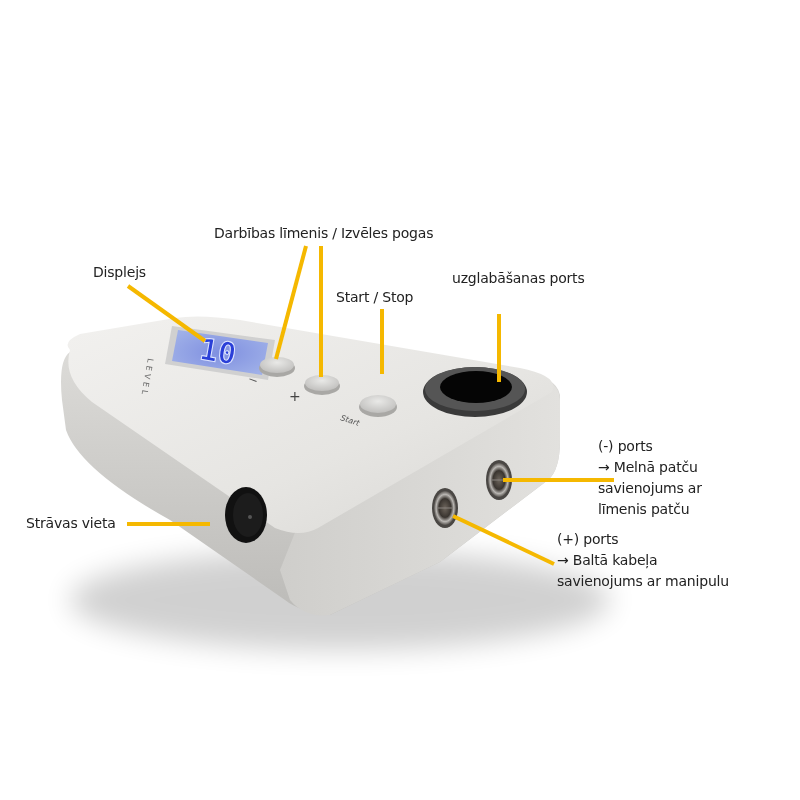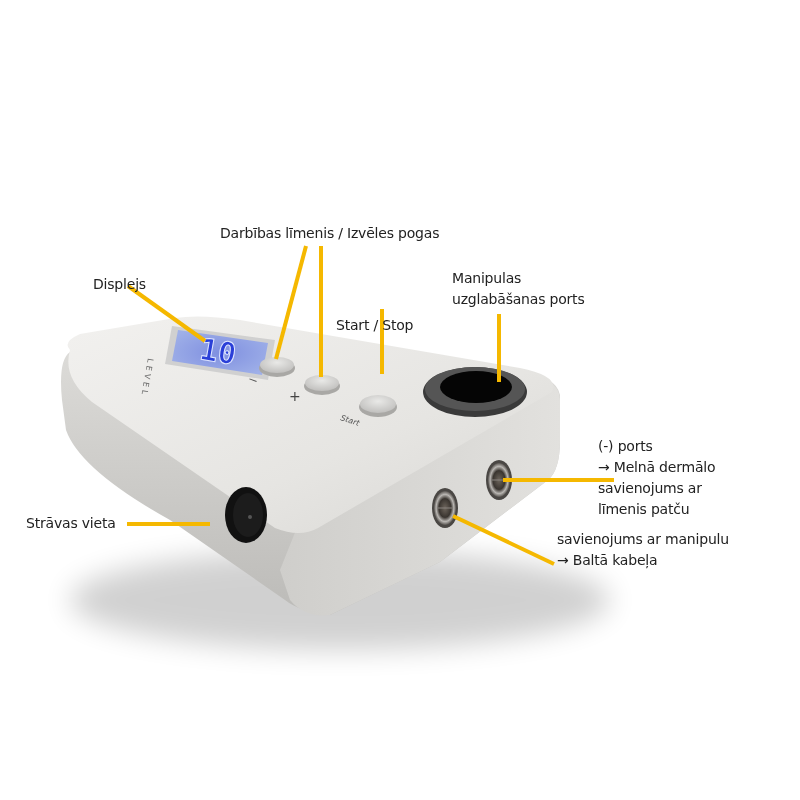--- a/index.html
+++ b/index.html
@@ -109,46 +109,46 @@
       <line x1="306" y1="246" x2="276" y2="359"></line>
       <line x1="321" y1="246" x2="321" y2="377"></line>
       <line x1="382" y1="309" x2="382" y2="374"></line>
       <line x1="499" y1="314" x2="499" y2="382"></line>
       <line x1="127" y1="524" x2="210" y2="524"></line>
       <line x1="503" y1="480" x2="614" y2="480"></line>
       <line x1="453" y1="516" x2="554" y2="564"></line>
     </g>
   </svg>
 
-  <div class="label" style="left:93px; top:262px;margin-top:12px;">
+  <div class="label" style="left:93px; top:262px;">
     <span class="line">Displejs</span>
   </div>
 
-  <div class="label" style="left:220px; top:223px;">
+  <div class="label" style="left:214px; top:223px;">
     <span class="line">Darbības līmenis / Izvēles pogas</span>
   </div>
 
-  <div class="label" style="left:336px; top:287px;margin-top:28px;">
+  <div class="label" style="left:336px; top:287px;">
     <span class="line">Start / Stop</span>
   </div>
 
   <div class="label" style="left:452px; top:268px;">
-    <span class="line">Manipulas</span>
     <span class="line">uzglabāšanas ports</span>
   </div>
 
   <div class="label" style="left:26px; top:513px;">
     <span class="line">Strāvas vieta</span>
   </div>
 
   <div class="label" style="left:598px; top:436px;">
     <span class="line">(-) ports</span>
-    <span class="line">→  Melnā dermālo</span>
+    <span class="line">→  Melnā patču</span>
     <span class="line">savienojums ar</span>
     <span class="line">līmenis patču</span>
   </div>
 
   <div class="label" style="left:557px; top:529px;">
+    <span class="line">(+) ports</span>
+    <span class="line">→  Baltā kabeļa</span>
     <span class="line">savienojums ar manipulu</span>
-    <span class="line">→  Baltā kabeļa</span>
   </div>
 
 </div>
 
 </body></html>

